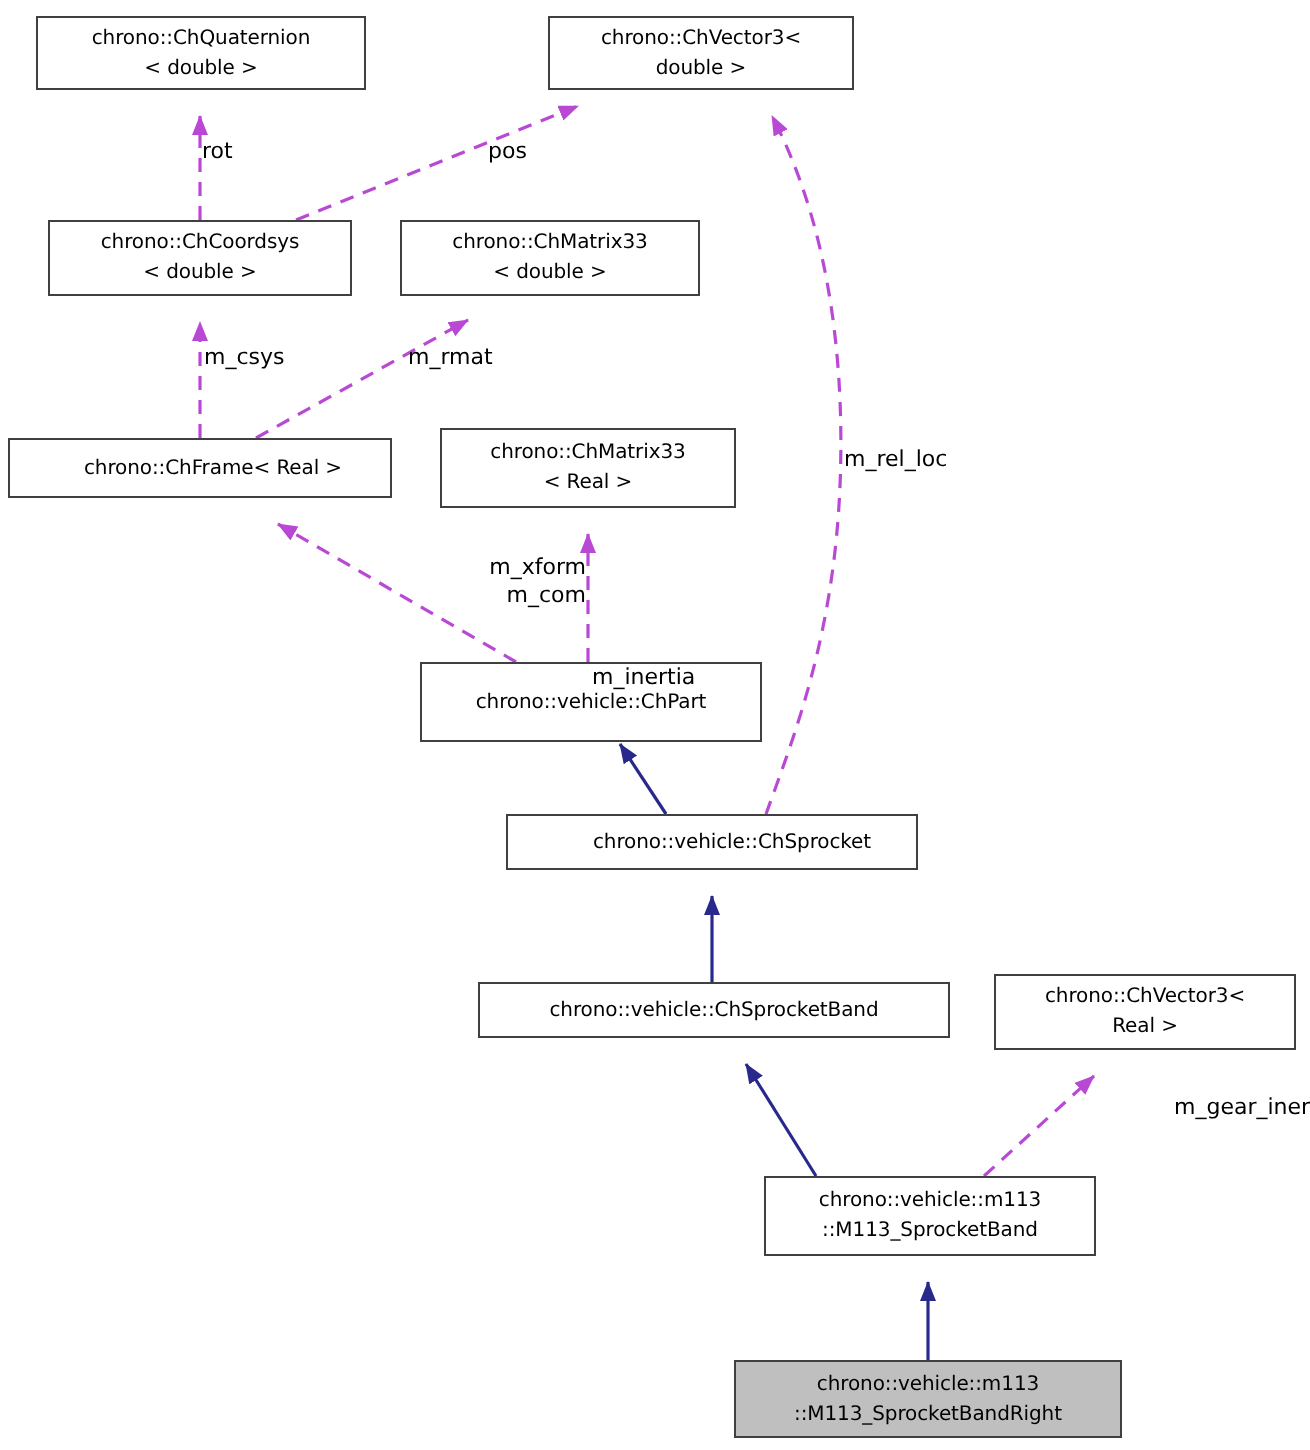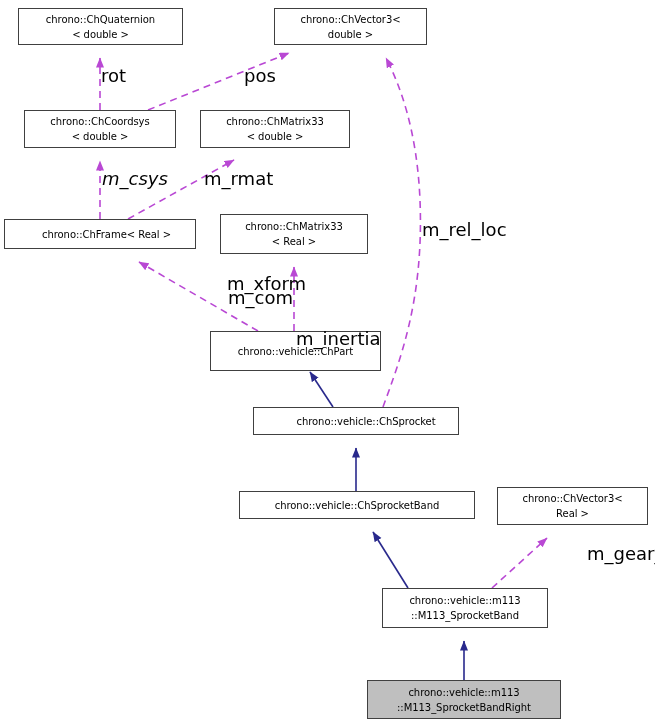--- a/index.html
+++ b/index.html
@@ -37,21 +37,21 @@
     letter-spacing: -0.05px;
     white-space: pre-line;
     z-index: 3;
   }
   .node.highlight {
     background: #bfbfbf;
   }
   .edge-label {
     position: absolute;
     color: #000000;
-    font-size: 18px;
+    font-size: 11px;
     line-height: 14px;
     white-space: pre-line;
     z-index: 4;
     background: transparent;
   }
 </style>
 </head>
 <body>
 
 <div id="diagram">
@@ -114,21 +114,21 @@
   <div class="node" style="left:382px; top:588px; width:166px; height:40px;">chrono::vehicle::m113
 ::M113_SprocketBand</div>
 
   <div class="node highlight" style="left:367px; top:680px; width:194px; height:39px;">chrono::vehicle::m113
 ::M113_SprocketBandRight</div>
 
   <div class="edge-label" style="left:101px; top:69px;">rot</div>
 
   <div class="edge-label" style="left:244px; top:69px;">pos</div>
 
-  <div class="edge-label" style="left:102px; top:172px;font-style:italic;">m_csys</div>
+  <div class="edge-label" style="left:102px; top:172px;">m_csys</div>
 
   <div class="edge-label" style="left:204px; top:172px;">m_rmat</div>
 
   <div class="edge-label" style="left:422px; top:223px;">m_rel_loc</div>
 
   <div class="edge-label" style="left:227px; top:277px; text-align:right; width:66px;">m_xform
 m_com</div>
 
   <div class="edge-label" style="left:296px; top:284px;margin-top:48px;">m_inertia</div>
 

